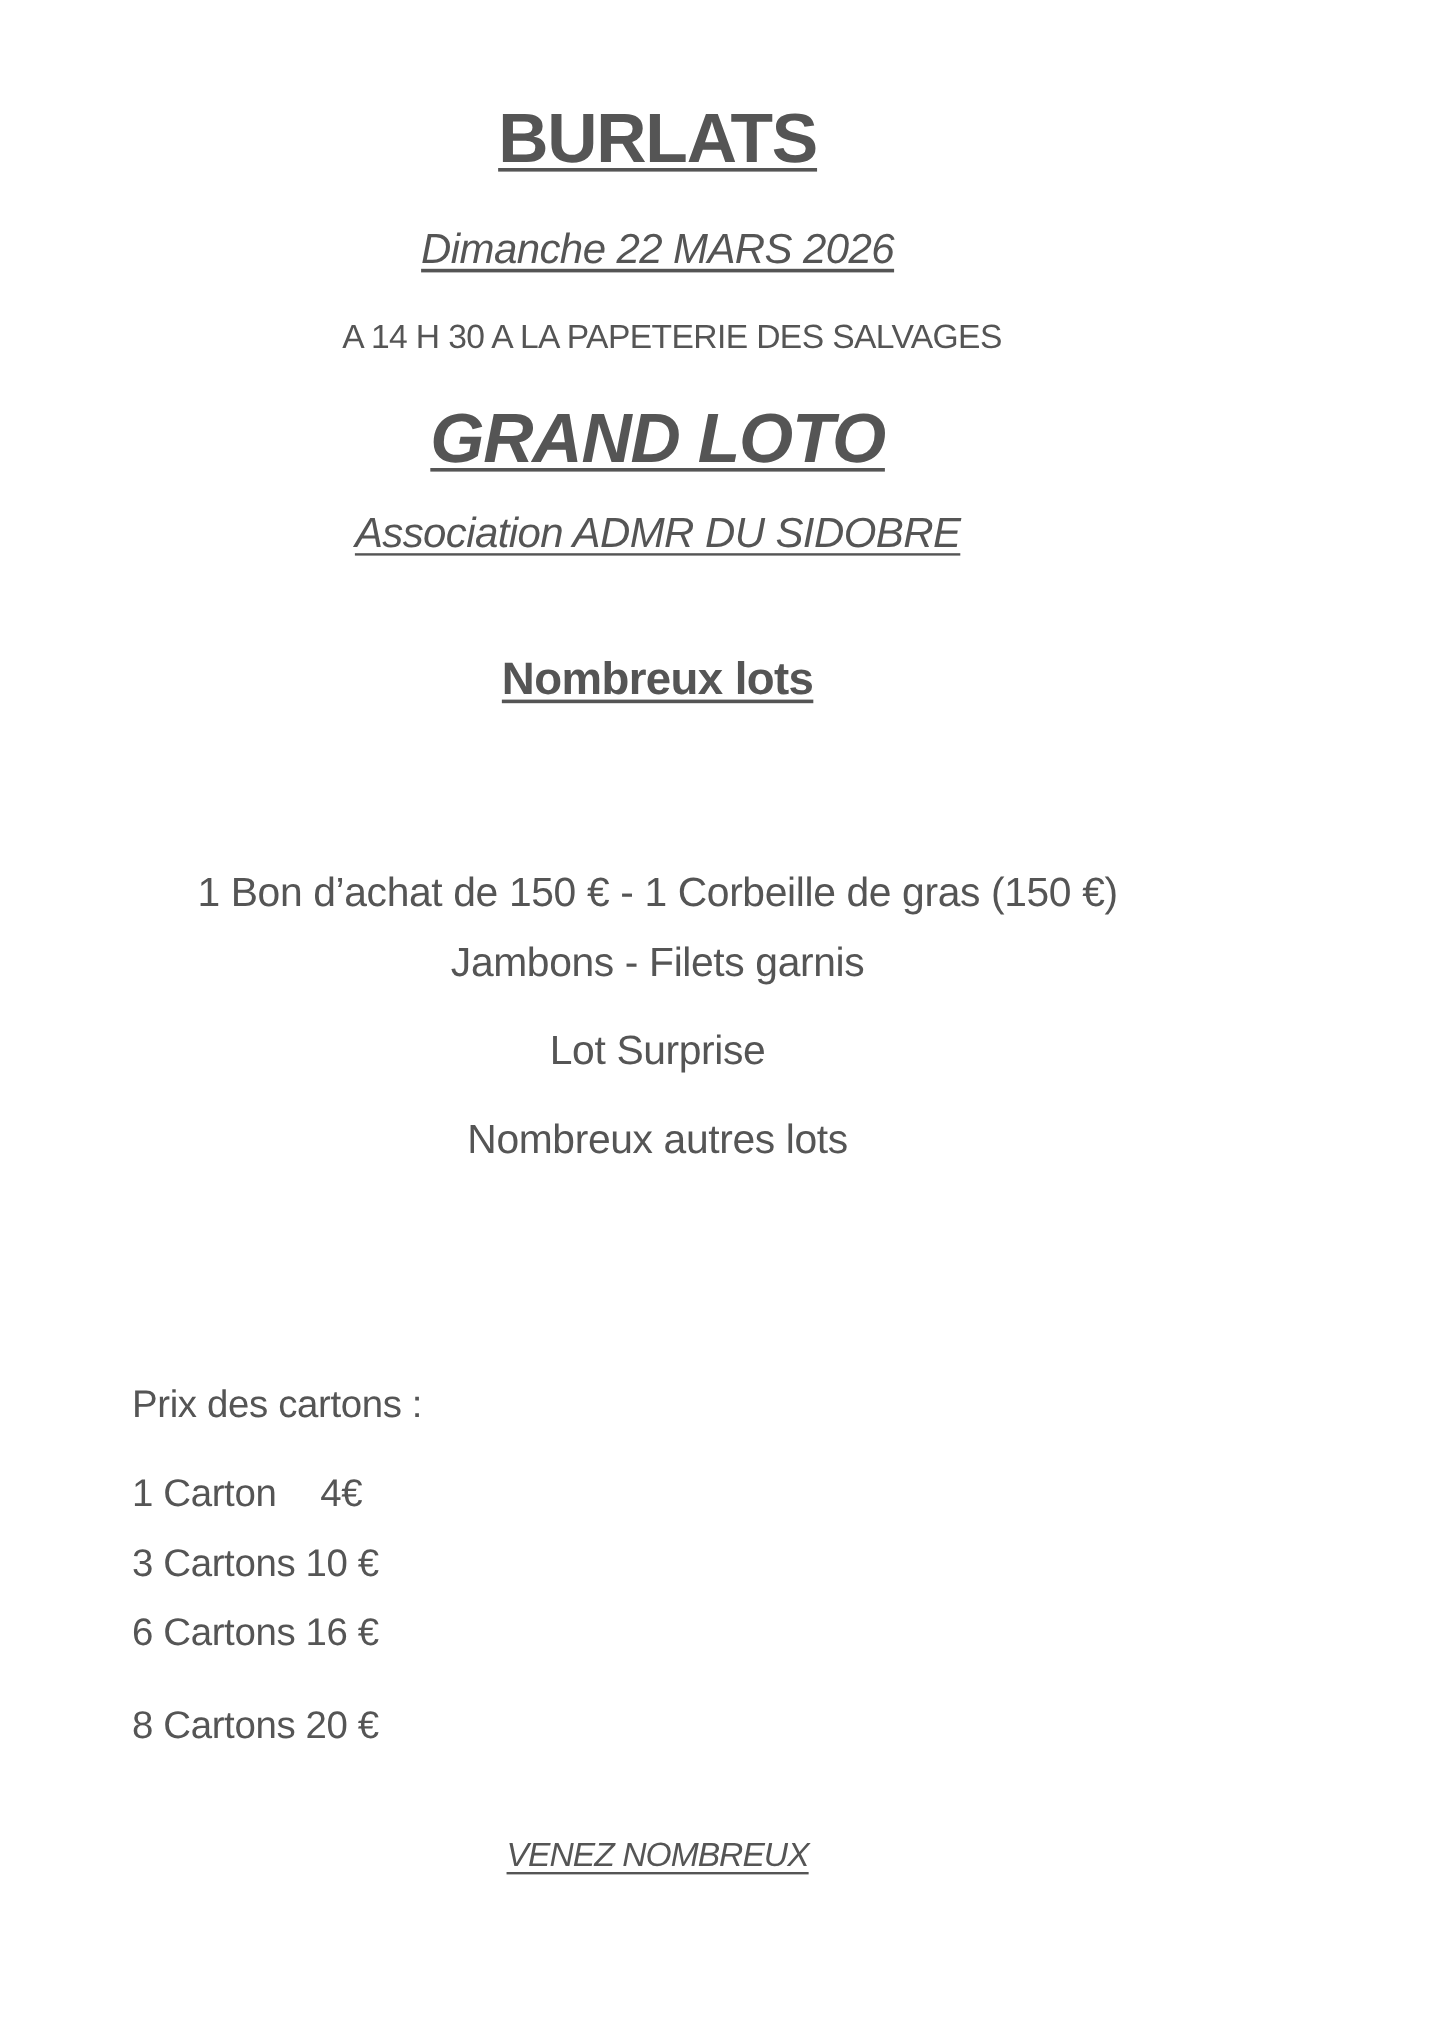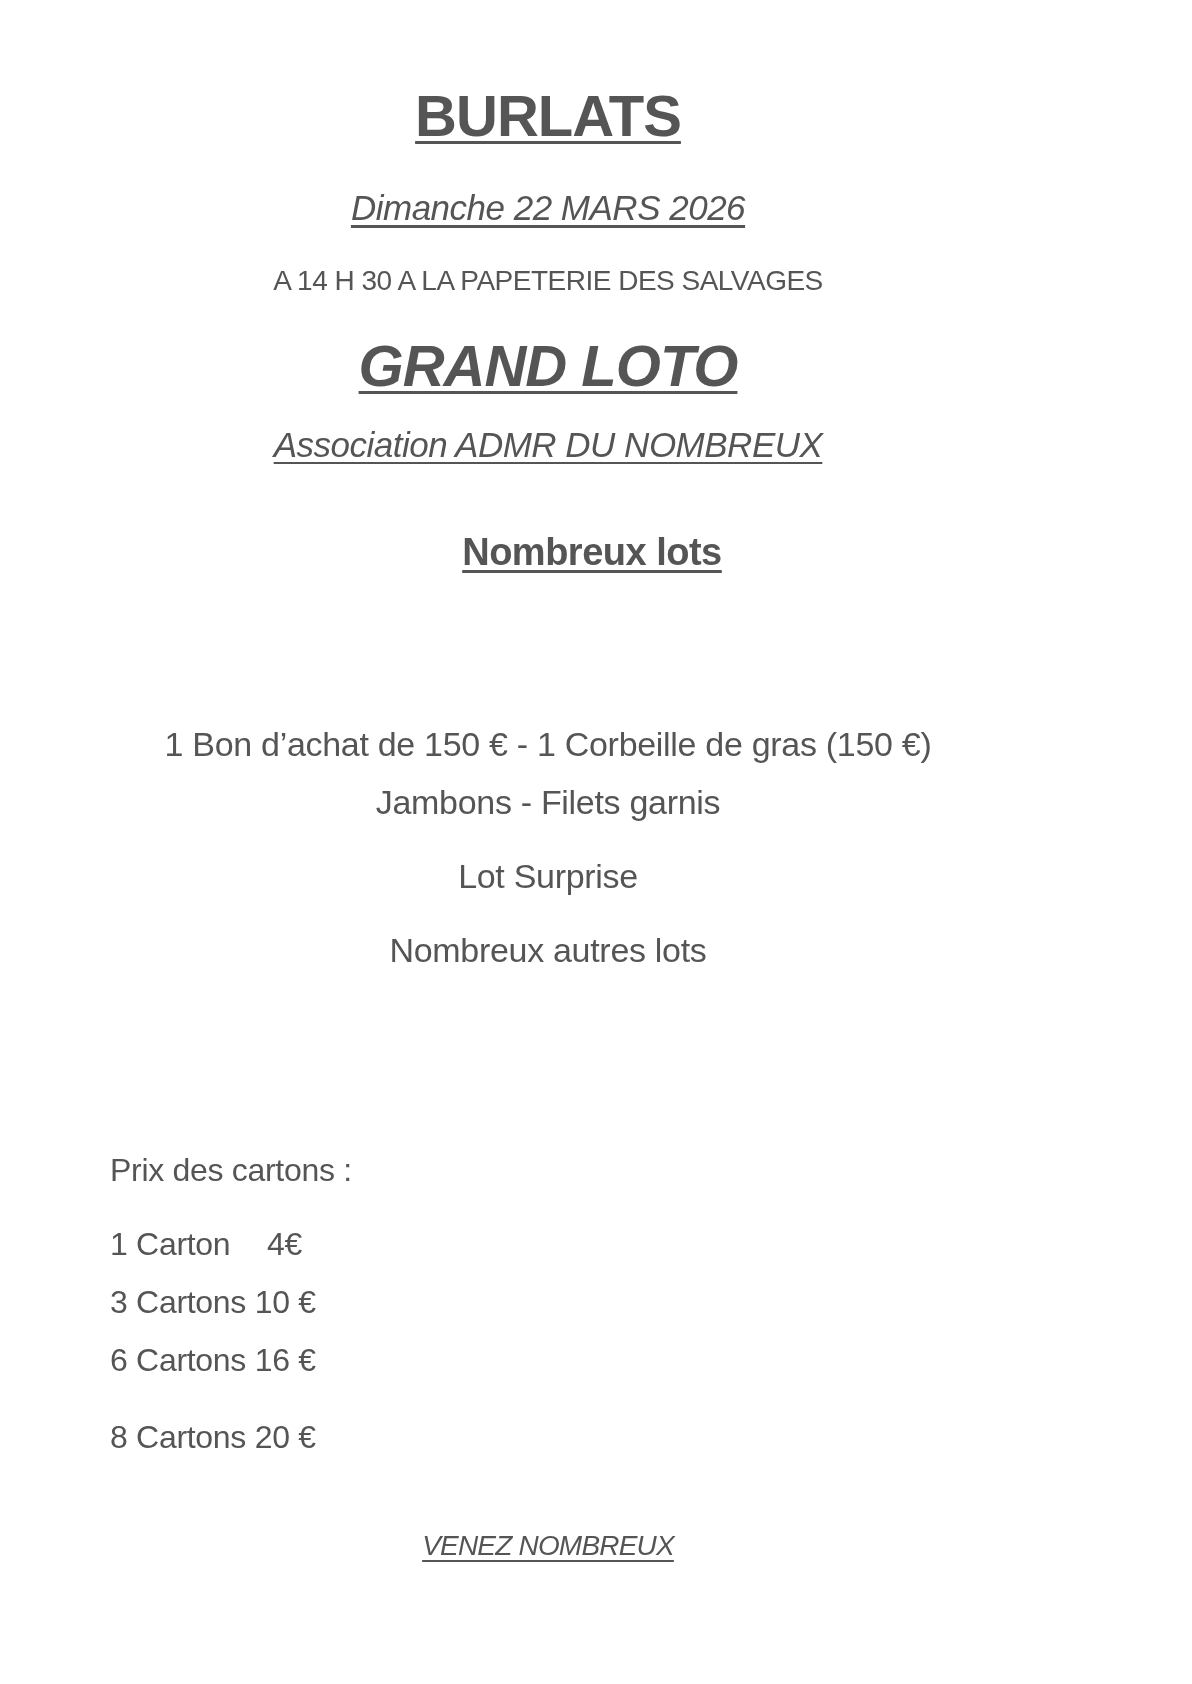--- a/index.html
+++ b/index.html
@@ -2,45 +2,45 @@
 <html><head>
 <meta charset="utf-8">
 <style>
   html, body { margin:0; padding:0; background:#ffffff; }
   body { width:1192px; height:1684px; position:relative; overflow:hidden;
          font-family:"Liberation Sans", "DejaVu Sans", sans-serif; color:#555555; }
   .line { position:absolute; left:0; width:1096px; text-align:center; white-space:nowrap; }
   .u { text-decoration:underline; text-decoration-thickness:3px; text-underline-offset:5px; }
   #title { top:82px; font-size:58px; font-weight:bold; letter-spacing:-1px; }
   #date { top:188px; font-size:35px; font-weight:normal; font-style:italic; letter-spacing:-0.5px; }
-  #place { top:265px; font-size:28px; letter-spacing:-0.5px; }
+  #place { top:265px; font-size:28px; letter-spacing:-0.5px;padding-left:12px; }
   #event { top:332px; font-size:58px; font-weight:bold; font-style:italic; letter-spacing:-1px; }
   #org { top:425px; font-size:35px; font-style:italic; letter-spacing:-0.5px; }
-  #lots-h { top:531px; font-size:38px; font-weight:bold; letter-spacing:-0.5px;padding-left:44px; }
+  #lots-h { top:545px; font-size:38px; font-weight:bold; letter-spacing:-0.5px; }
   .prize { font-size:34px; letter-spacing:-0.3px; }
   #p0 { top:725px; } #p1 { top:783px; } #p2 { top:857px; } #p3 { top:931px; }
   .left { position:absolute; left:110px; white-space:nowrap; font-size:32px; letter-spacing:-0.3px; }
   #price-h { top:1152px; }
   #pr0 { top:1226px; } #pr1 { top:1284px; } #pr2 { top:1342px; } #pr3 { top:1400px;margin-top:19px; }
   #pr0 .amt { margin-left:28px; }
   #cta { top:1530px; font-size:28px; font-style:italic; letter-spacing:-0.8px; }
   #cta .u { text-decoration-thickness:2px;font-style:italic; }
 </style>
 </head>
 <body>
 
 <div id="title" class="line"><span class="u">BURLATS</span></div>
 
 <div id="date" class="line"><span class="u">Dimanche 22 MARS 2026</span></div>
 
 <div id="place" class="line">A 14 H 30 A LA PAPETERIE DES SALVAGES</div>
 
 <div id="event" class="line"><span class="u">GRAND LOTO</span></div>
 
-<div id="org" class="line"><span class="u" style="text-decoration-thickness:2px">Association ADMR DU NOMBREUX</span></div>
+<div id="org" class="line"><span class="u" style="text-decoration-thickness:2px">Association ADMR DU SIDOBRE</span></div>
 
 <div id="lots-h" class="line"><span class="u">Nombreux lots</span></div>
 
 <div id="p0" class="line prize">1 Bon d’achat de 150 € - 1 Corbeille de gras (150 €)</div>
 <div id="p1" class="line prize">Jambons - Filets garnis</div>
 <div id="p2" class="line prize">Lot Surprise</div>
 <div id="p3" class="line prize">Nombreux autres lots</div>
 
 <div id="price-h" class="left">Prix des cartons :</div>
 

